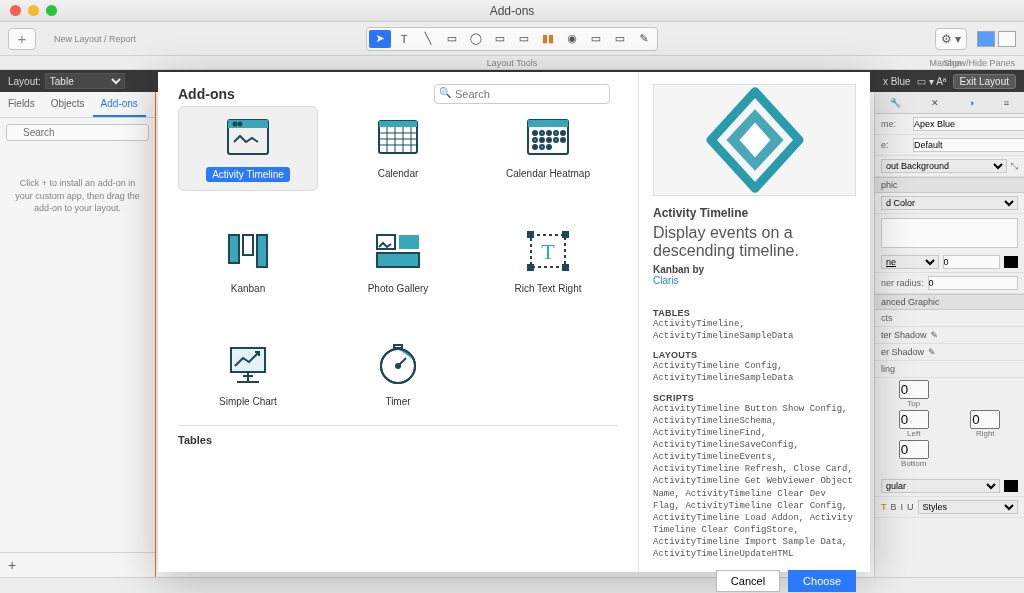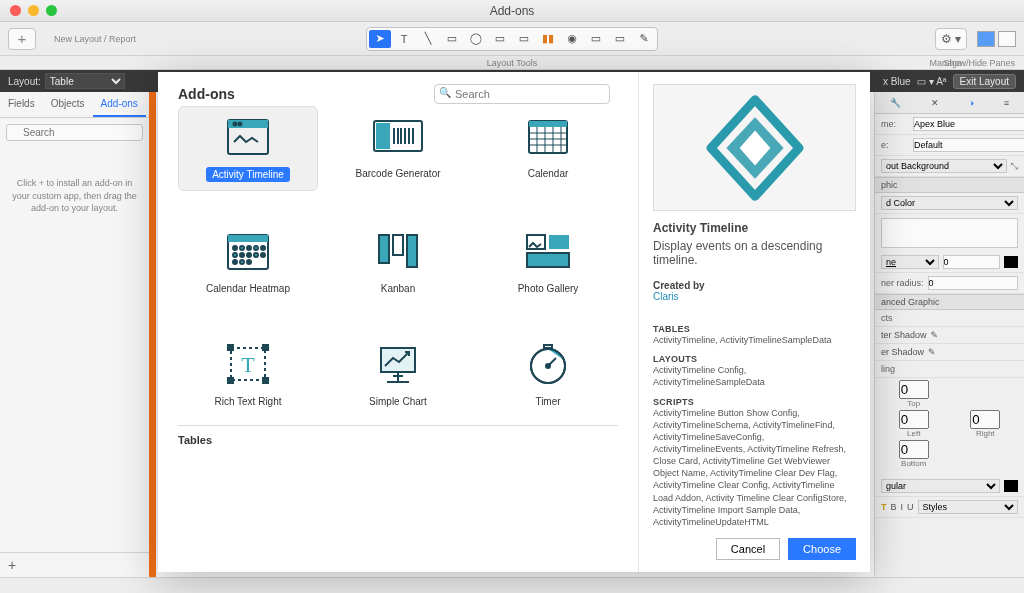--- a/index.html
+++ b/index.html
@@ -34,21 +34,21 @@
 
 .layout-bar { height: 22px; background: #3a3a3a; color: #ddd; display: flex; align-items: center; padding: 0 8px; font-size: 10px; }
 .layout-bar select { background: #4a4a4a; color: #eee; border: 1px solid #555; font-size: 10px; height: 16px; }
 .layout-bar .lb-right { margin-left: auto; display: flex; align-items: center; gap: 6px; }
 .exit-btn { background: #5a5a5a; border: 1px solid #777; border-radius: 3px; padding: 1px 6px; color: #eee; font-size: 10px; }
 
 
 .main-area { display: flex; height: calc(100% - 22px - 34px - 14px - 22px - 16px); background: #fff; }
 
 
-.left-panel { width: 156px; border-right: 7px solid #f97316; background: #fafafa; display: flex; flex-direction: column; }
+.left-panel { width: 156px; border-right: 1px solid #f97316; background: #fafafa; display: flex; flex-direction: column; }
 .lp-tabs { display: flex; border-bottom: 1px solid #d7d7d7; font-size: 10px; }
 .lp-tab { padding: 6px 8px; color: #666; }
 .lp-tab.active { color: #2b79ff; border-bottom: 2px solid #2b79ff; }
 .lp-search { padding: 6px; }
 .lp-search input { width: 100%; font-size: 10px; padding: 2px 4px 2px 16px; border: 1px solid #ccc; border-radius: 3px; background: #fff; }
 .lp-help { padding: 30px 10px; font-size: 9px; color: #888; text-align: center; line-height: 1.4; }
 .lp-bottom { margin-top: auto; border-top: 1px solid #d7d7d7; padding: 4px 8px; font-size: 14px; color: #666; }
 
 
 .canvas { flex: 1; background: #fff; }
@@ -78,25 +78,25 @@
 .ml-grid { display: grid; grid-template-columns: repeat(3, 1fr); gap: 30px 10px; }
 .addon { display: flex; flex-direction: column; align-items: center; gap: 8px; padding: 8px; border-radius: 6px; }
 .addon.selected { background: #f0f0f0; border: 1px solid #ddd; }
 .addon .icon-box { width: 52px; height: 44px; display: flex; align-items: center; justify-content: center; }
 .addon .lbl { font-size: 10px; color: #333; text-align: center; padding: 2px 6px; border-radius: 3px; }
 .addon.selected .lbl { background: #2b79ff; color: #fff; }
 
 .modal-right { width: 232px; border-left: 1px solid #e4e4e4; padding: 12px 14px; display: flex; flex-direction: column; font-size: 10px; color: #444; }
 .mr-preview { width: 100%; height: 130px; background: #f5f5f5; border: 1px solid #ddd; display: flex; align-items: center; justify-content: center; margin-bottom: 10px; }
 .mr-title { font-size: 12px; font-weight: 600; margin-bottom: 4px; }
-.mr-desc { font-size: 12px; color: #555; margin-bottom: 13px; }
+.mr-desc { font-size: 16px; color: #555; margin-bottom: 4px; }
 .mr-created-lbl { font-weight: 600; font-size: 10px; }
 .mr-created-link { color: #1e8bb8; margin-bottom: 14px; display: block; }
 .mr-sub { font-size: 9px; font-weight: 700; letter-spacing: 0.3px; color: #444; margin-top: 8px; }
-.mr-body { font-size: 9px; color: #555; line-height: 1.35; }
+.mr-body { font-size: 9px; color: #555; line-height: 1.35; font-family: Liberation Mono, monospace; }
 .mr-buttons { margin-top: auto; display: flex; gap: 8px; justify-content: flex-end; padding-top: 10px; }
 .btn { font-size: 11px; padding: 4px 14px; border-radius: 0; border: 1px solid #bbb; background: #fff; }
 .btn.primary { background: #2b79ff; color: #fff; border-color: #2b79ff; }
 
 
 .isvg { stroke: #1e4755; stroke-width: 2; fill: none; }
 .isvg .accent { fill: #3aa6b9; stroke: none; }
 </style>
 </head>
 <body>
@@ -258,37 +258,20 @@
               <rect x="4" y="4" width="40" height="34" rx="2"></rect>
               <rect x="4" y="4" width="40" height="8" class="accent"></rect>
               <circle cx="11" cy="8" r="1.5" fill="#1e4755"></circle>
               <circle cx="16" cy="8" r="1.5" fill="#1e4755"></circle>
               <path d="M10 26 l6 -6 l6 6 l6 -4 l6 4"></path>
             </svg>
         </div>
         <span class="lbl">Activity Timeline</span>
       </div>
 
-      <div class="addon">
-        <div class="icon-box">
-          <svg width="52" height="34" class="isvg">
-              <rect x="2" y="2" width="48" height="30" rx="2"></rect>
-              <rect x="4" y="4" width="14" height="26" class="accent"></rect>
-              <g stroke="#1e4755" stroke-width="2">
-                <line x1="22" y1="9" x2="22" y2="25"></line>
-                <line x1="26" y1="9" x2="26" y2="25"></line>
-                <line x1="29" y1="9" x2="29" y2="25"></line>
-                <line x1="33" y1="9" x2="33" y2="25"></line>
-                <line x1="37" y1="9" x2="37" y2="25"></line>
-                <line x1="41" y1="9" x2="41" y2="25"></line>
-              </g>
-            </svg>
-        </div>
-        <span class="lbl">Barcode Generator</span>
-      </div>
 
       <div class="addon">
         <div class="icon-box">
           <svg width="44" height="40" class="isvg">
               <rect x="3" y="5" width="38" height="32" rx="2"></rect>
               <rect x="3" y="5" width="38" height="6" class="accent"></rect>
               <g stroke="#1e4755" stroke-width="1">
                 <line x1="3" y1="17" x2="41" y2="17"></line>
                 <line x1="3" y1="23" x2="41" y2="23"></line>
                 <line x1="3" y1="29" x2="41" y2="29"></line>
@@ -405,21 +388,21 @@
       <svg width="110" height="110" viewBox="0 0 100 100">
           <g fill="#2a9aad">
             <path d="M50 6 L90 50 L50 94 L10 50 Z" fill="none" stroke="#2a9aad" stroke-width="8" stroke-linejoin="round"></path>
             <path d="M50 22 L76 50 L50 78 L24 50 Z" opacity="0.85"></path>
             <path d="M50 34 L64 50 L50 66 L36 50 Z" fill="#fff"></path>
           </g>
         </svg>
     </div>
     <div class="mr-title">Activity Timeline</div>
     <div class="mr-desc">Display events on a descending timeline.</div>
-    <div class="mr-created-lbl">Created by</div>
+    <div class="mr-created-lbl">Kanban by</div>
     <a class="mr-created-link">Claris</a>
 
     <div class="mr-sub">TABLES</div>
     <div class="mr-body">ActivityTimeline, ActivityTimelineSampleData</div>
 
     <div class="mr-sub">LAYOUTS</div>
     <div class="mr-body">ActivityTimeline Config, ActivityTimelineSampleData</div>
 
     <div class="mr-sub">SCRIPTS</div>
     <div class="mr-body">ActivityTimeline Button Show Config, ActivityTimelineSchema, ActivityTimelineFind, ActivityTimelineSaveConfig, ActivityTimelineEvents, ActivityTimeline Refresh, Close Card, ActivityTimeline Get WebViewer Object Name, ActivityTimeline Clear Dev Flag, ActivityTimeline Clear Config, ActivityTimeline Load Addon, Activity Timeline Clear ConfigStore, ActivityTimeline Import Sample Data, ActivityTimelineUpdateHTML</div>

